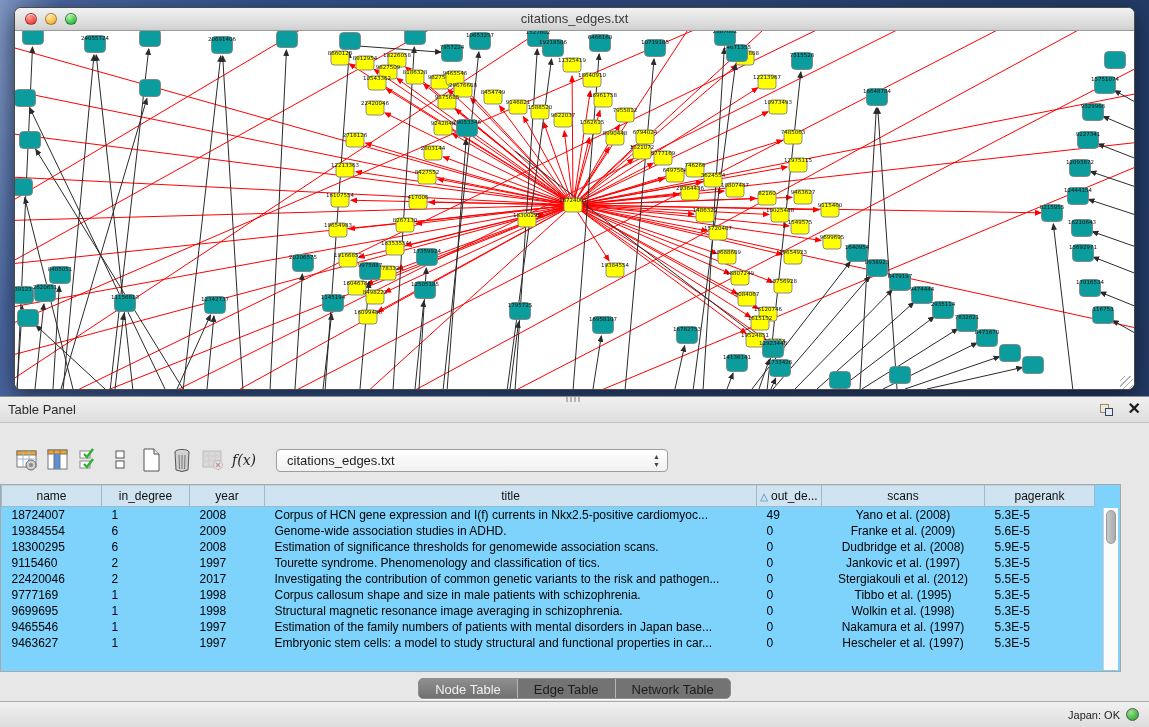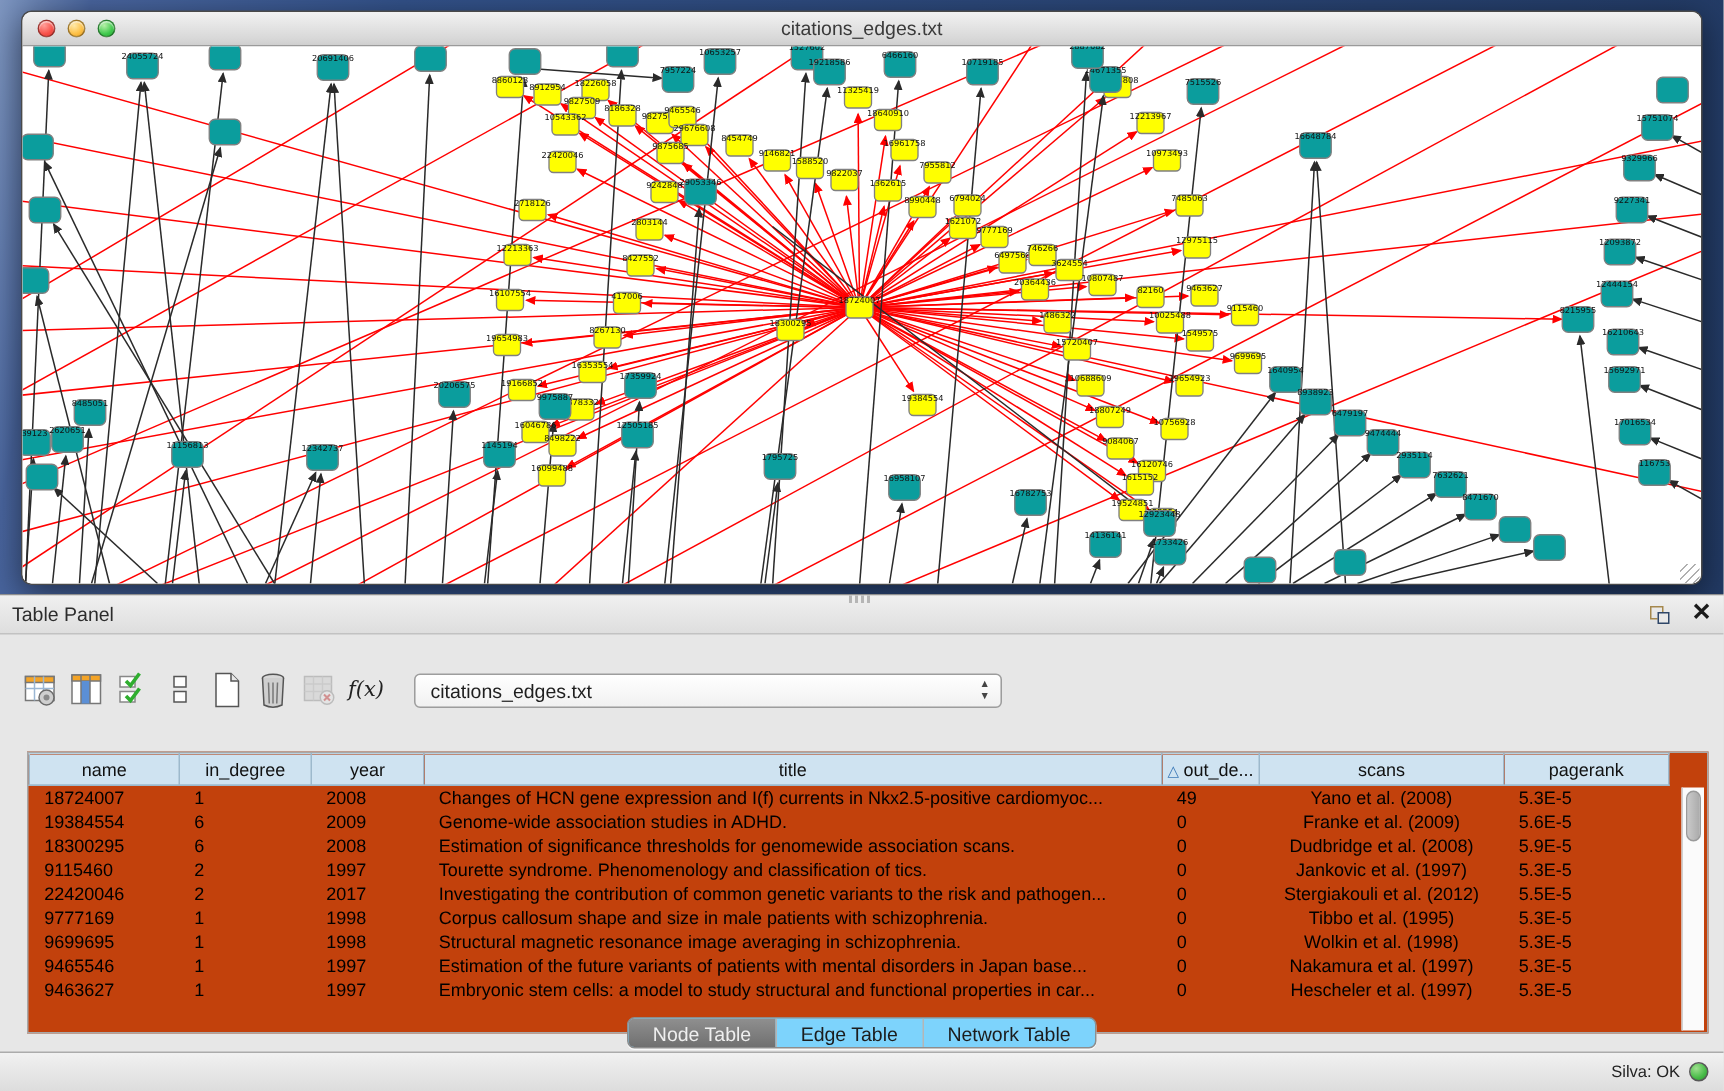--- a/index.html
+++ b/index.html
@@ -40,37 +40,37 @@
     background:repeating-linear-gradient(90deg,#b5b5b5 0 2px,transparent 2px 4px); }
 
   .toolbar { position:absolute; left:14px; top:48px; height:30px; display:flex; align-items:center; gap:5px; }
   .tool-btn { width:26px; height:26px; display:flex; align-items:center; justify-content:center; border-radius:3px; }
   .fx { font-family:"DejaVu Serif", serif; font-style:italic; font-size:14px; color:#222; }
   .net-select { margin-left:14px; width:392px; height:23px; background:linear-gradient(#ffffff,#f1f1f1);
     border:1px solid #9d9d9d; border-radius:4px; position:relative;
     font-size:13px; color:#1e1e1e; line-height:21px; padding-left:10px; }
   .net-select .arrows { position:absolute; right:7px; top:3px; font-size:7px; line-height:8px; color:#444; text-align:center; }
 
-  .table-card { position:absolute; left:18px; top:87px; width:1121px; height:188px;
-    background:#c2410c; border:1px solid #a8a8a8;margin-top:17px; }
+  .table-card { position:absolute; left:0; top:87px; width:1121px; height:188px;
+    background:#7dd3fc; border:1px solid #a8a8a8; }
   table.data { border-collapse:collapse; table-layout:fixed; width:1093px; font-size:12px; }
   table.data th { height:21px; background:#cfe3f1; border:1px solid #9db9cc; border-top:1px solid #b9d2e2;
     font-weight:normal; font-size:12px; color:#111; text-align:center; overflow:hidden; white-space:nowrap; }
   table.data td { height:16px; padding:0 0 0 10px; color:#000; overflow:hidden; white-space:nowrap;
     text-overflow:clip; border:none; }
   table.data td.center { text-align:center; padding:0; }
   .sort-tri { display:inline-block; color:#3d7ab8; font-size:10px; margin-right:3px; }
   .vscroll { position:absolute; right:2px; top:23px; width:15px; height:162px; background:#fbfbfb;
     border-left:1px solid #d0d0d0; }
   .vscroll .thumb { position:absolute; left:2px; top:2px; width:10px; height:34px;
     background:linear-gradient(90deg,#c9c9c9,#ababab); border-radius:5px; border:1px solid #9a9a9a; }
 
   .tabs-row { position:absolute; left:0; top:281px; width:1149px; height:22px; text-align:center; }
   .seg { display:inline-flex; height:21px; border:1px solid #8d8d8d; border-radius:5px; overflow:hidden;
-    background:#7dd3fc; box-shadow:0 1px 0 rgba(255,255,255,.8); }
+    background:#737373; box-shadow:0 1px 0 rgba(255,255,255,.8); }
   .seg button { border:none; background:transparent; font-family:inherit; font-size:13px; height:21px;
     padding:0 16px; color:#1c1c1c; border-right:1px solid #b5b5b5; }
   .seg button:last-child { border-right:none; }
   .seg button.active { background:linear-gradient(#8f8f8f,#6d6d6d); color:#efefef; }
 
   .status-bar { position:absolute; left:0; top:304px; width:1149px; height:27px;
     background:linear-gradient(#f1f1f1,#dcdcdc); border-top:1px solid #ababab; }
   .status-right { position:absolute; right:10px; top:6px; display:flex; align-items:center; gap:6px; }
   .status-right .mem-label { font-size:11px; color:#222; }
   .mem-dot { width:13px; height:13px; border-radius:50%; border:1px solid #585858;
@@ -615,21 +615,21 @@
             <th><span class="sort-tri">△</span>out_de...</th>
             <th>scans</th>
             <th>pagerank</th>
           </tr>
         </thead>
       <tbody id="table-body">
           <tr>
             <td>18724007</td>
             <td>1</td>
             <td>2008</td>
-            <td>Changes of HCN gene expression and I(f) currents in Nkx2.5-positive cardiomyoc...</td>
+            <td>Corpus of HCN gene expression and I(f) currents in Nkx2.5-positive cardiomyoc...</td>
             <td>49</td>
             <td class="center">Yano et al. (2008)</td>
             <td>5.3E-5</td>
           </tr>
           <tr>
             <td>19384554</td>
             <td>6</td>
             <td>2009</td>
             <td>Genome-wide association studies in ADHD.</td>
             <td>0</td>
@@ -678,21 +678,21 @@
             <td>1998</td>
             <td>Structural magnetic resonance image averaging in schizophrenia.</td>
             <td>0</td>
             <td class="center">Wolkin et al. (1998)</td>
             <td>5.3E-5</td>
           </tr>
           <tr>
             <td>9465546</td>
             <td>1</td>
             <td>1997</td>
-            <td>Estimation of the future variants of patients with mental disorders in Japan base...</td>
+            <td>Estimation of the family numbers of patients with mental disorders in Japan base...</td>
             <td>0</td>
             <td class="center">Nakamura et al. (1997)</td>
             <td>5.3E-5</td>
           </tr>
           <tr>
             <td>9463627</td>
             <td>1</td>
             <td>1997</td>
             <td>Embryonic stem cells: a model to study structural and functional properties in car...</td>
             <td>0</td>
@@ -709,17 +709,17 @@
   <div class="tabs-row">
     <div class="seg">
       <button class="active">Node Table</button>
       <button>Edge Table</button>
       <button>Network Table</button>
     </div>
   </div>
 
   <div class="status-bar">
     <div class="status-right">
-      <span class="mem-label">Silva: OK</span>
+      <span class="mem-label">Japan: OK</span>
       <span class="mem-dot"></span>
     </div>
   </div>
 </div>
 
 </body></html>

